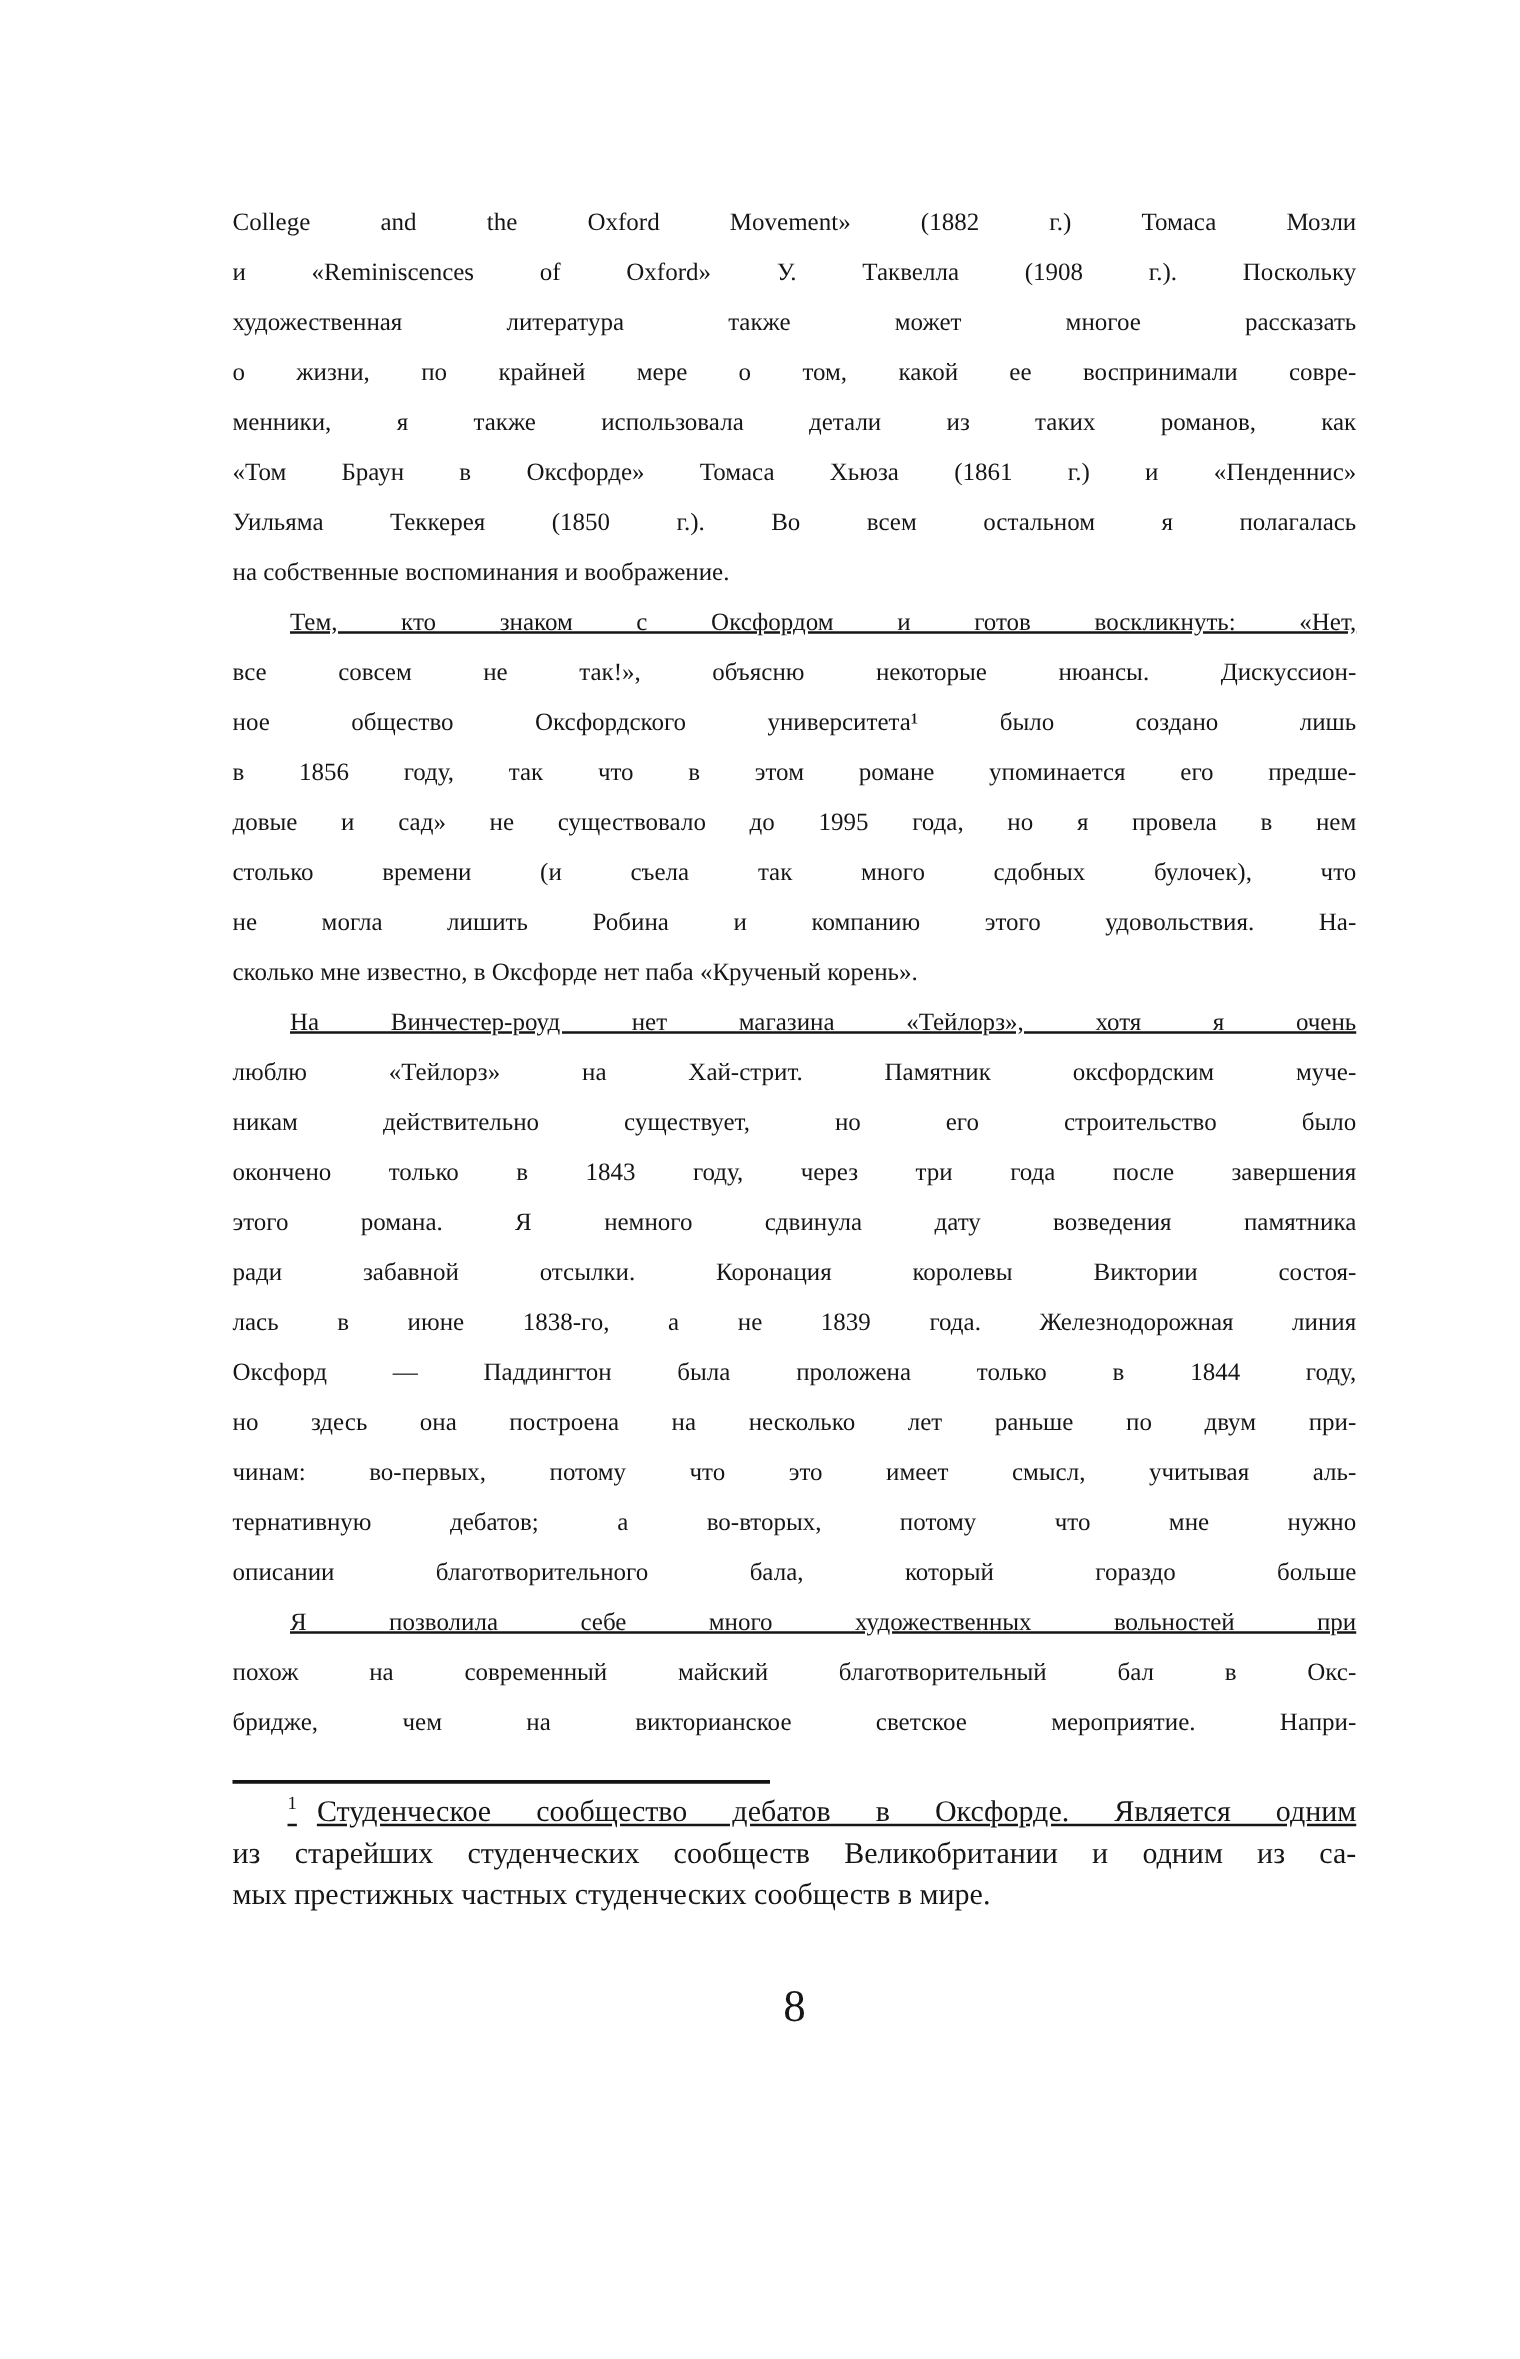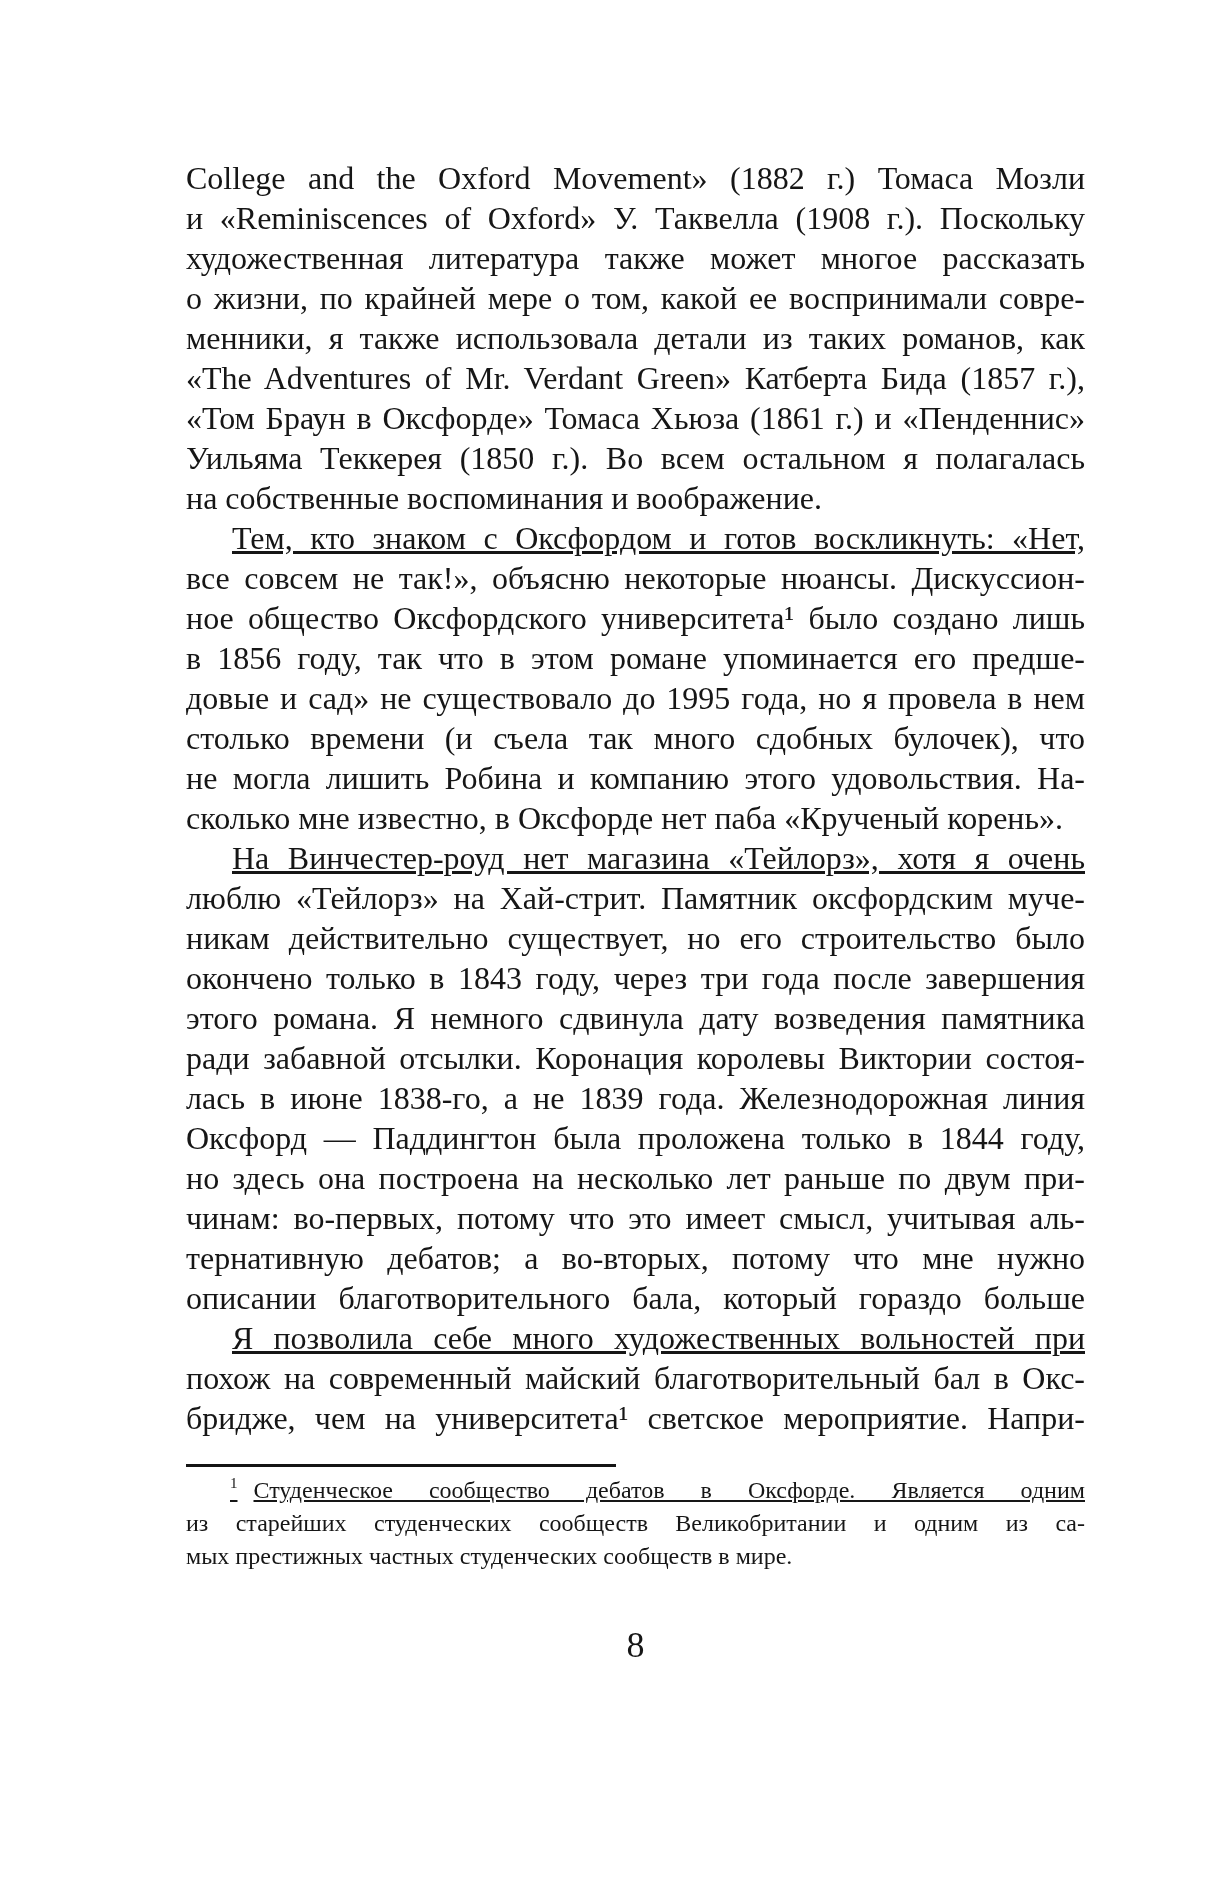--- a/index.html
+++ b/index.html
@@ -17,21 +17,21 @@
     color: #161616;
   }
   .text-col {
     position: absolute;
     left: 186px;
     top: 158px;
     width: 899px;
   }
   .paragraph { margin: 0; padding: 0; }
   .line {
-    font-size: 32px;
+    font-size: 20px;
     line-height: 40px;
     white-space: normal;
     text-align: justify;
     text-align-last: justify;
     text-justify: inter-word;
   }
   .line.endpara {
     text-align-last: left;
   }
   .line.indent {
@@ -71,21 +71,20 @@
 
 <div class="page" style="color: rgb(22, 22, 22);">
   <div class="text-col">
     <div>
         <div class="paragraph">
           <div class="line">College and the Oxford Movement» (1882 г.) Томаса Мозли</div>
           <div class="line">и «Reminiscences of Oxford» У. Таквелла (1908 г.). Поскольку</div>
           <div class="line">художественная литература также может многое рассказать</div>
           <div class="line">о жизни, по крайней мере о том, какой ее воспринимали совре-</div>
           <div class="line">менники, я также использовала детали из таких романов, как</div>
-          <div class="line">«The Adventures of Mr. Verdant Green» Катберта Бида (1857 г.),</div>
           <div class="line">«Том Браун в Оксфорде» Томаса Хьюза (1861 г.) и «Пенденнис»</div>
           <div class="line">Уильяма Теккерея (1850 г.). Во всем остальном я полагалась</div>
           <div class="line endpara">на собственные воспоминания и воображение.</div>
         </div>
         <div class="paragraph">
           <div class="line indent">Тем, кто знаком с Оксфордом и готов воскликнуть: «Нет,</div>
           <div class="line">все совсем не так!», объясню некоторые нюансы. Дискуссион-</div>
           <div class="line">ное общество Оксфордского университета¹ было создано лишь</div>
           <div class="line">в 1856 году, так что в этом романе упоминается его предше-</div>
           <div class="line">довые и сад» не существовало до 1995 года, но я провела в нем</div>
@@ -103,21 +102,21 @@
           <div class="line">лась в июне 1838-го, а не 1839 года. Железнодорожная линия</div>
           <div class="line">Оксфорд — Паддингтон была проложена только в 1844 году,</div>
           <div class="line">но здесь она построена на несколько лет раньше по двум при-</div>
           <div class="line">чинам: во-первых, потому что это имеет смысл, учитывая аль-</div>
           <div class="line">тернативную дебатов; а во-вторых, потому что мне нужно</div>
         </div>
         <div class="paragraph">
           <div class="line">описании благотворительного бала, который гораздо больше</div>
           <div class="line indent">Я позволила себе много художественных вольностей при</div>
           <div class="line">похож на современный майский благотворительный бал в Окс-</div>
-          <div class="line">бридже, чем на университета¹ светское мероприятие. Напри-</div>
+          <div class="line">бридже, чем на викторианское светское мероприятие. Напри-</div>
         </div>
       </div>
     <div class="footnote-separator"></div>
     <div class="footnote">
         <div class="line indent"><span class="footnote-marker">1</span>Студенческое сообщество дебатов в Оксфорде. Является одним</div>
         <div class="line">из старейших студенческих сообществ Великобритании и одним из са-</div>
         <div class="line endpara">мых престижных частных студенческих сообществ в мире.</div>
       </div>
     <div class="page-number">8</div>
   </div>

